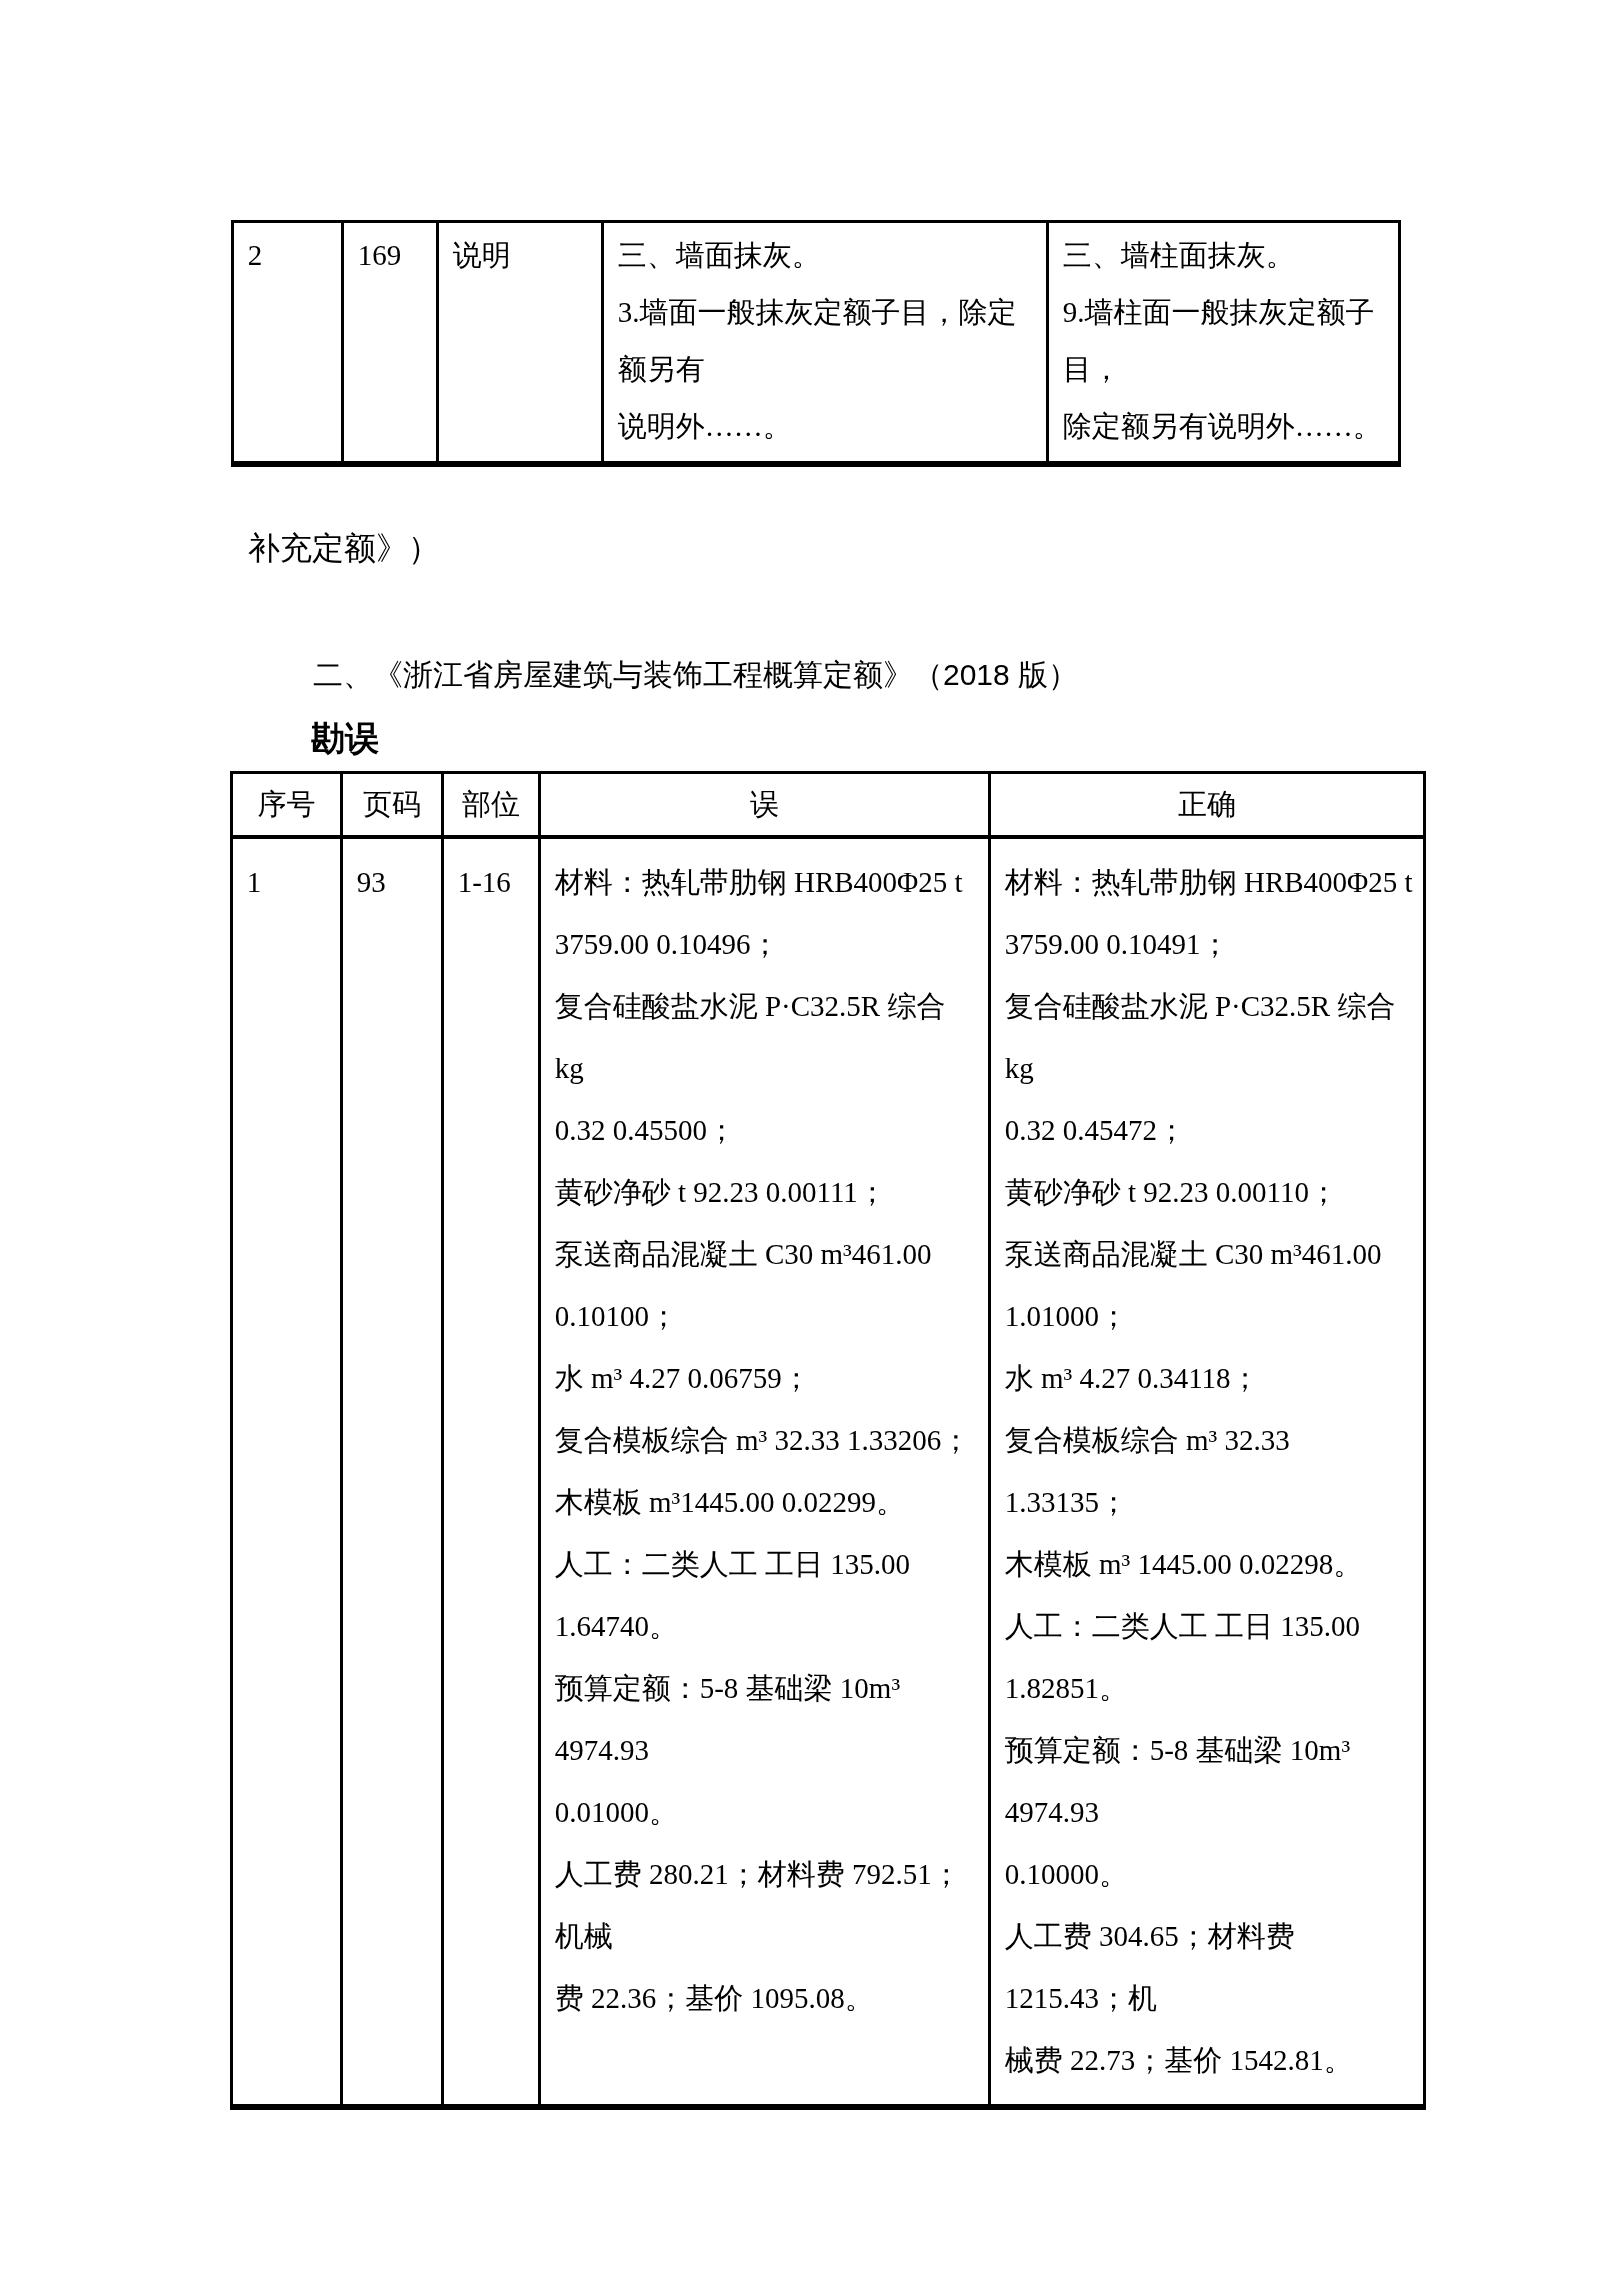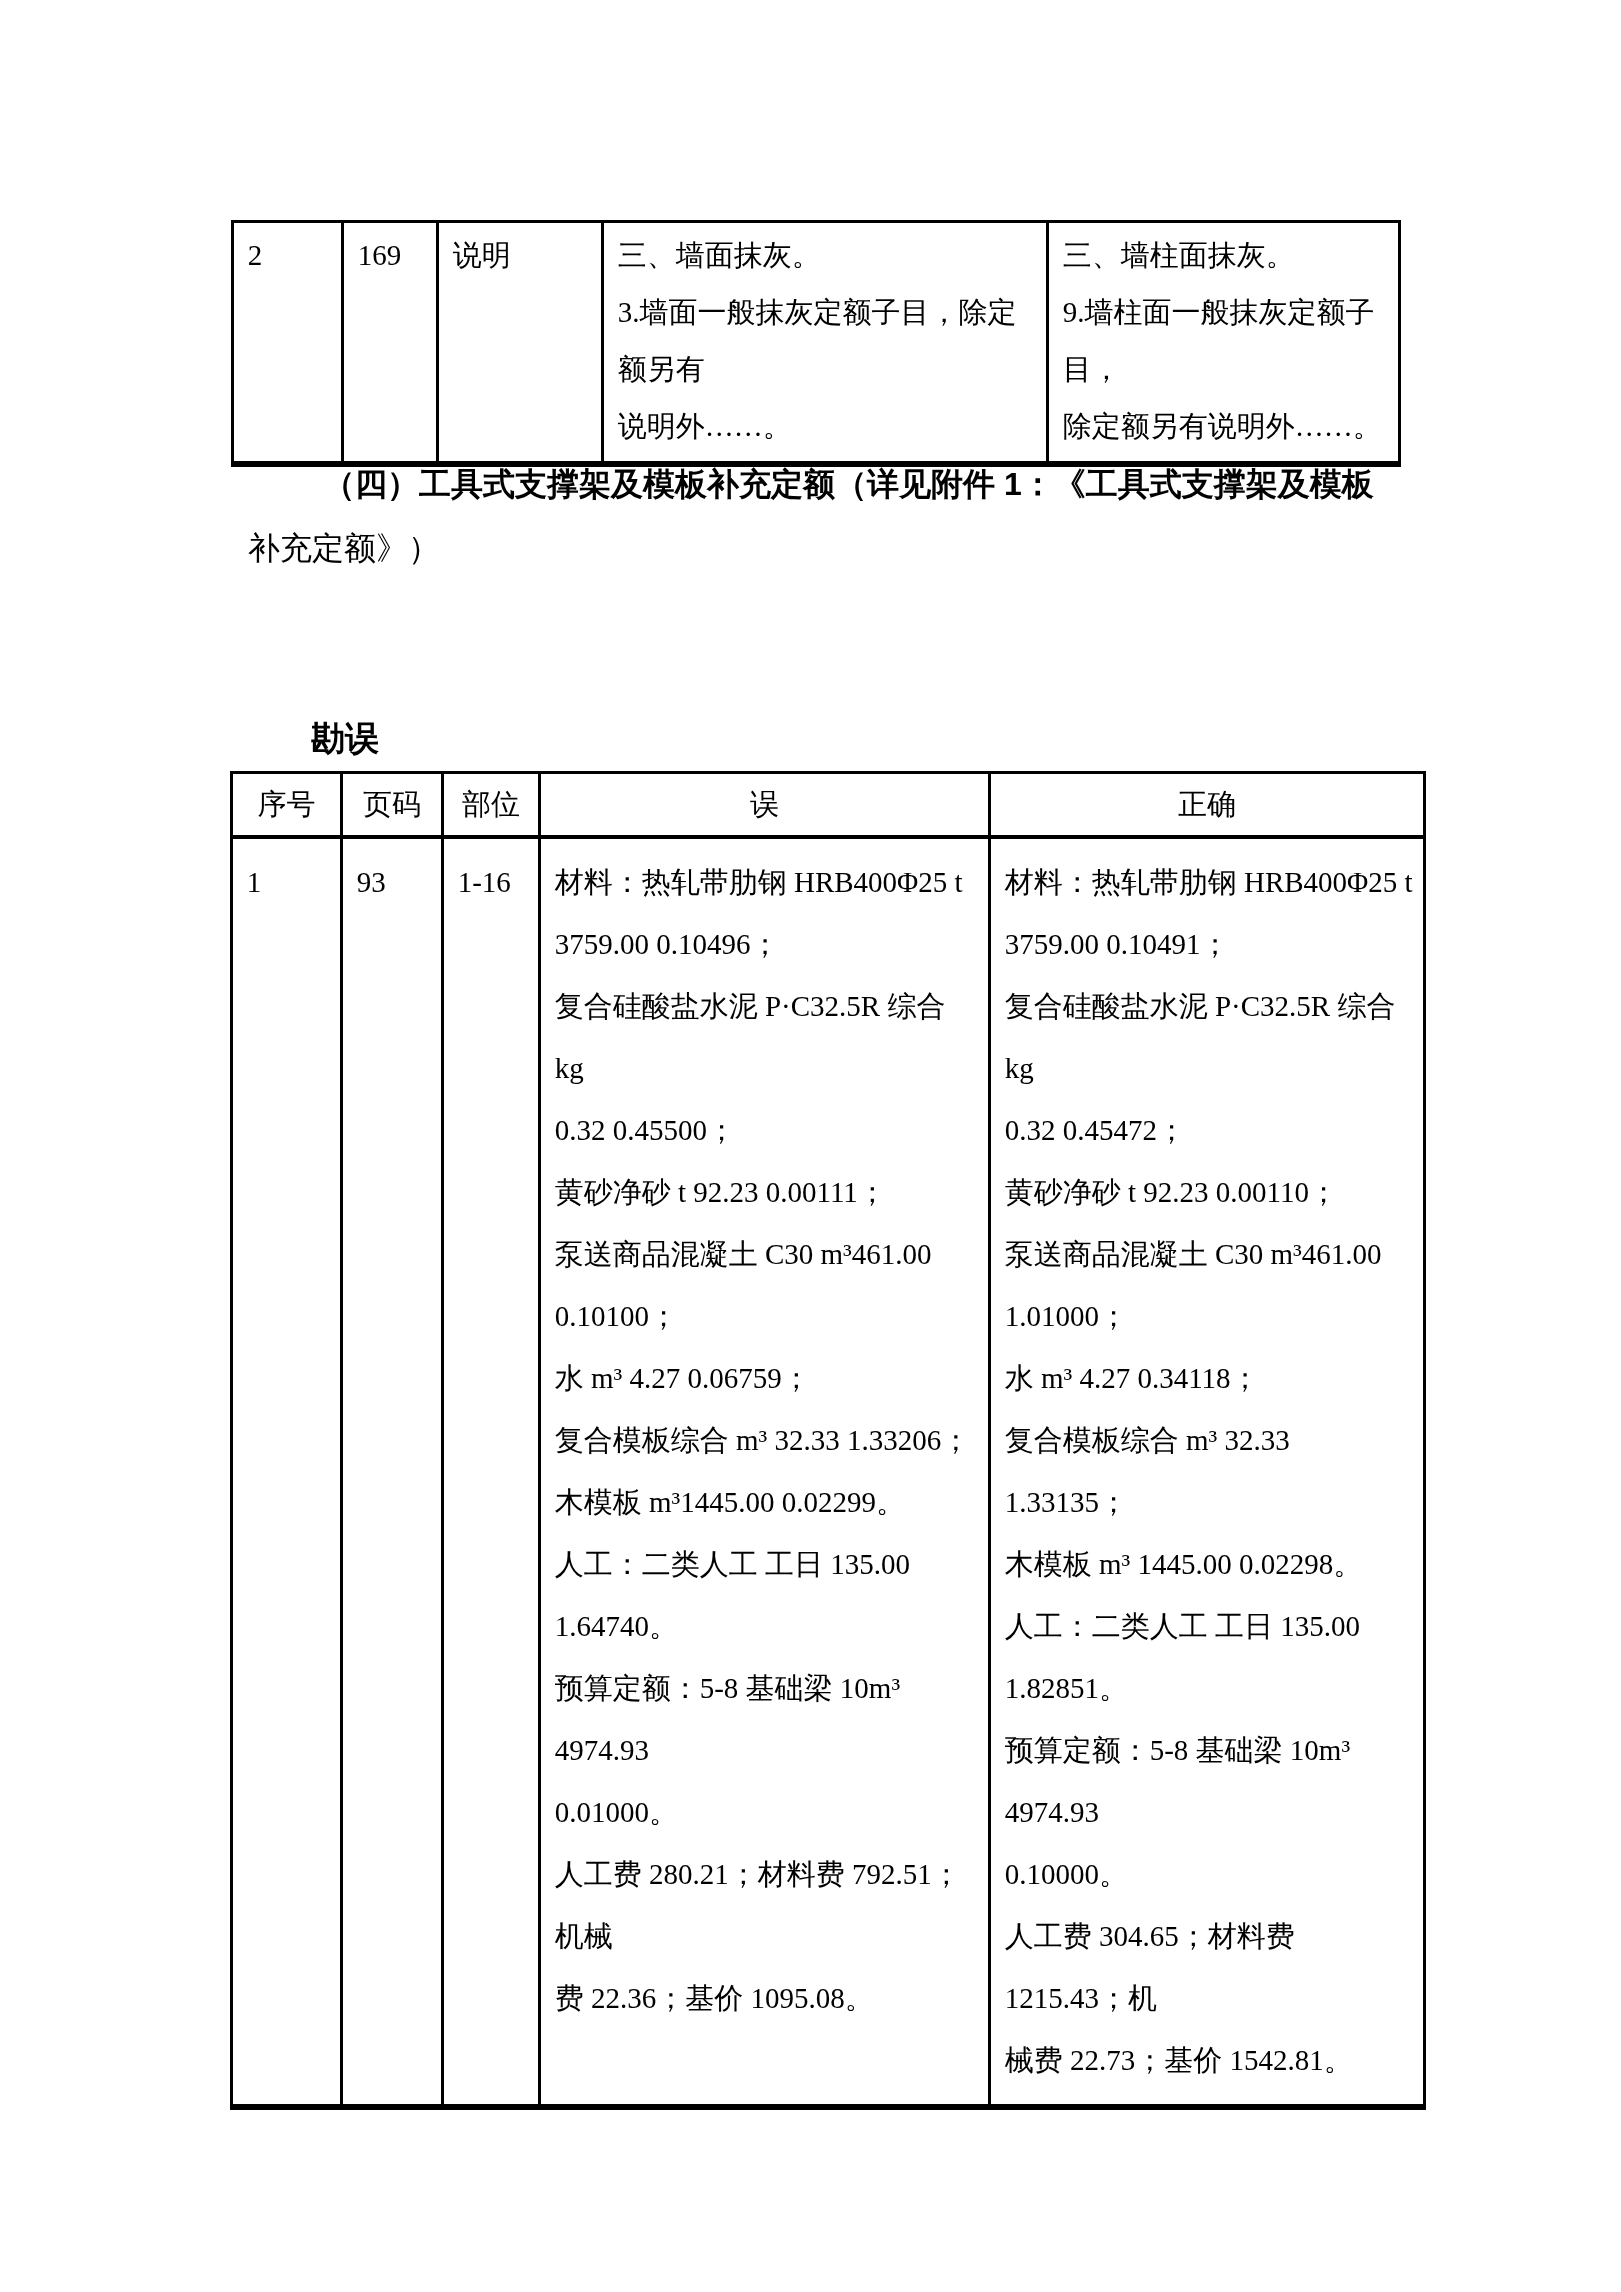--- a/index.html
+++ b/index.html
@@ -80,22 +80,22 @@
         <td>三、墙面抹灰。
 3.墙面一般抹灰定额子目，除定额另有
 说明外……。</td>
         <td>三、墙柱面抹灰。
 9.墙柱面一般抹灰定额子目，
 除定额另有说明外……。</td>
       </tr>
     </tbody>
   </table>
 
-  <div class="hd hd-s4a">（四）工具式支撑架及模板补充定额（详见附件 1：《工具式支撑架及模板</div>
   <div class="hd hd-s4b">补充定额》）</div>
+  <div class="hd hd-s2">二、《浙江省房屋建筑与装饰工程概算定额》（2018 版）</div>
   <div class="hd hd-err">勘误</div>
 
   <table class="t2">
     <colgroup>
       <col style="width:110px">
       <col style="width:101px">
       <col style="width:97px">
       <col style="width:450px">
       <col style="width:435px">
     </colgroup>

